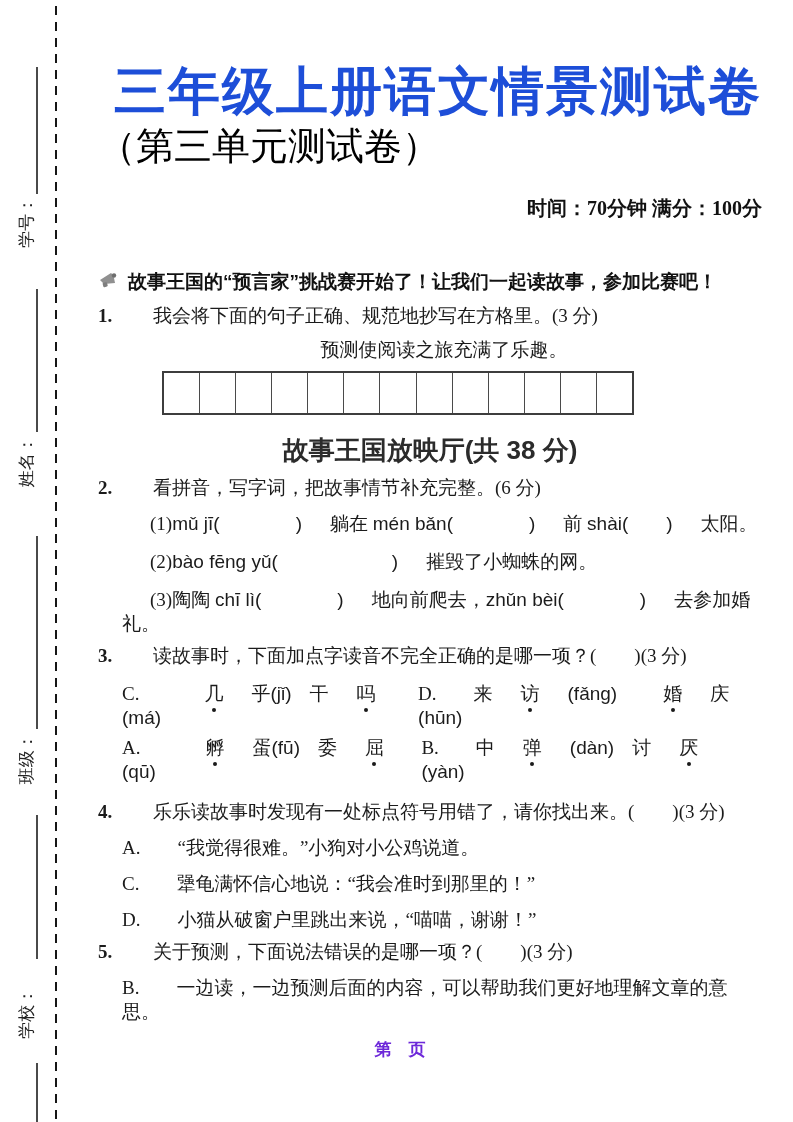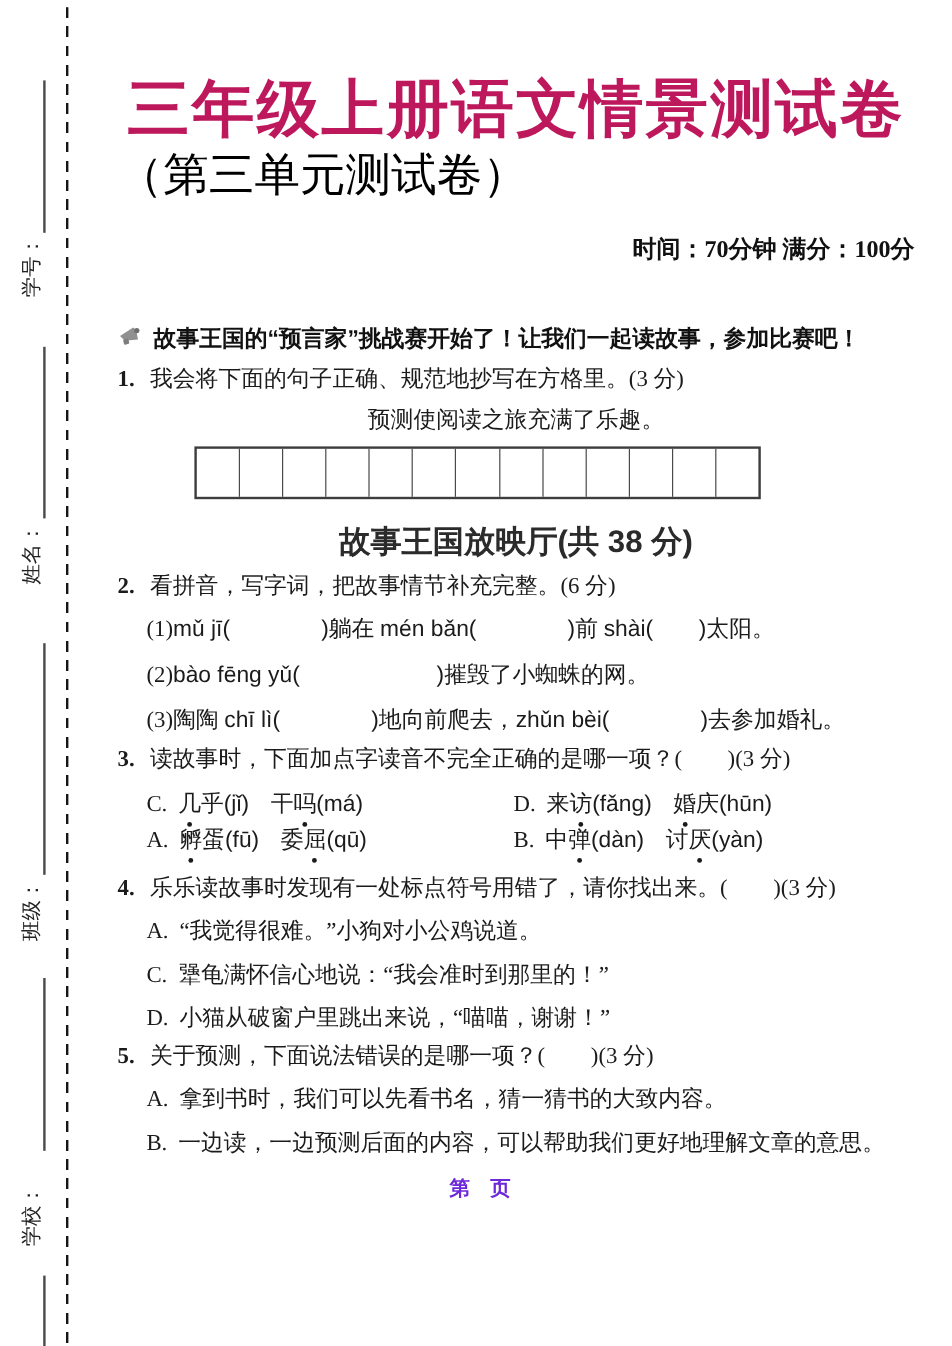--- a/index.html
+++ b/index.html
@@ -14,27 +14,27 @@
       display:flex;align-items:flex-end;font-size:17px;color:#222;}
   .s-label{white-space:nowrap;line-height:1;padding-bottom:3px;font-weight:500;}
   .s-line{display:inline-block;height:6px;border-bottom:2px solid #4a4a4a;}
   .l-a{width:60px}.l-b{width:145px}.l-c{width:195px}.l-d{width:145px}.l-e{width:128px}
   .m-a{margin-left:24px}.m-b{margin-left:29px}.m-c{margin-left:31px}.m-d{margin-left:4px}
   .m-e{margin-left:49px}.m-f{margin-left:4px}.m-g{margin-left:41px}.m-h{margin-left:3px}
 
   
   .content{position:absolute;left:98px;top:0;width:664px;}
   .paper-title{margin-top:62px;font-size:52px;line-height:60px;font-weight:900;
-      text-align:center;letter-spacing:2px;color:#be185d;}
+      text-align:right;letter-spacing:2px;color:#1d4ed8;}
   .paper-subtitle{font-size:38px;line-height:48px;font-weight:400;text-align:left;color:#000;}
   .meta-line{margin-top:26px;font-size:20px;line-height:24px;text-align:right;
       font-weight:600;color:#111;}
 
   .hei{font-family:"Liberation Sans","DejaVu Sans",sans-serif;}
-  .cn{font-family:"Liberation Serif","DejaVu Serif",serif;}
+  .cn{font-family:"Liberation Serif","DejaVu Serif",serif;margin-left:28px;}
   .py{font-family:"Liberation Sans","DejaVu Sans",sans-serif;}
 
   .intro-row{margin-top:50px;display:flex;align-items:center;gap:8px;
       font-size:19px;line-height:24px;font-weight:700;color:#111;}
   .intro-icon{flex:0 0 auto;display:inline-block;}
 
   .section-heading{margin-top:18px;font-size:26px;line-height:34px;font-weight:800;
       text-align:center;color:#2b2b2b;}
 
   .q-row{font-size:19px;line-height:24px;}
@@ -182,22 +182,19 @@
     <div class="opt-row">
       <span class="opt-label">D.</span><span class="cn">小猫从破窗户里跳出来说，“喵喵，谢谢！”</span>
     </div>
 
     <div class="q-row mt-q5">
       <span class="q-num">5.</span>
       <span class="cn">关于预测，下面说法错误的是哪一项？(　　)(3 分)</span>
     </div>
 
     <div class="opt-row">
-      <span class="opt-label">A.</span><span class="cn">拿到书时，我们可以先看书名，猜一猜书的大致内容。</span>
-    </div>
-    <div class="opt-row">
       <span class="opt-label">B.</span><span class="cn">一边读，一边预测后面的内容，可以帮助我们更好地理解文章的意思。</span>
     </div>
 
     <div class="footer-line hei">第　页</div>
 
   </div>
 </div>
 
 </body></html>

